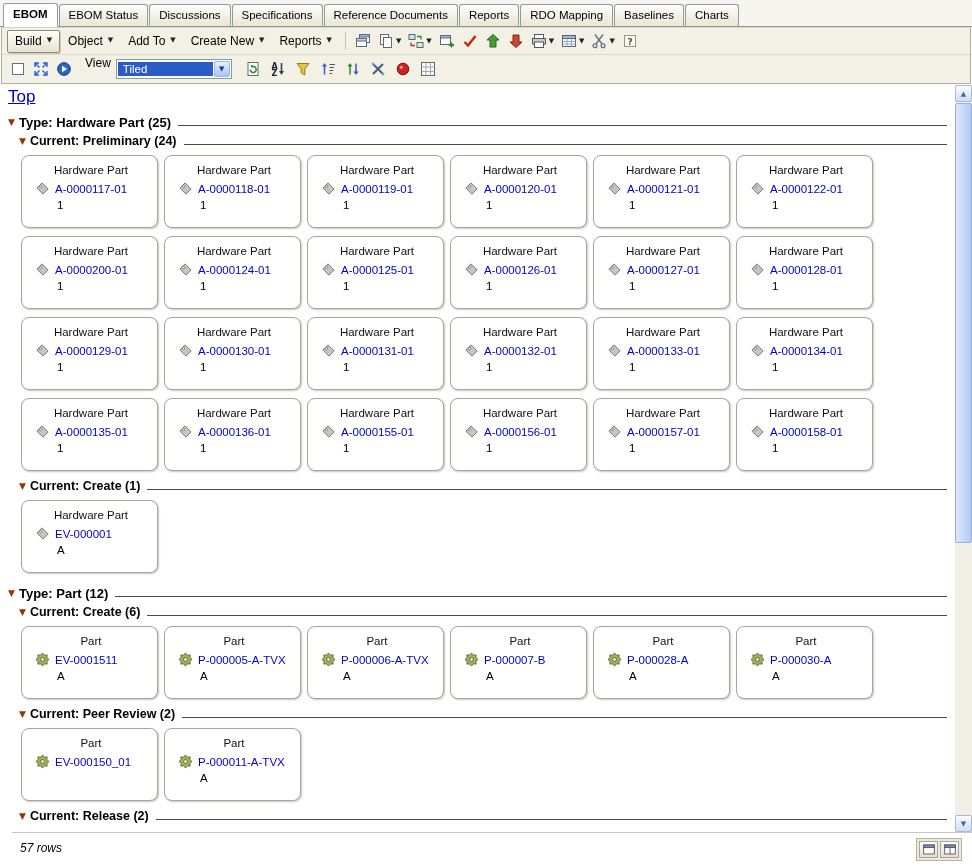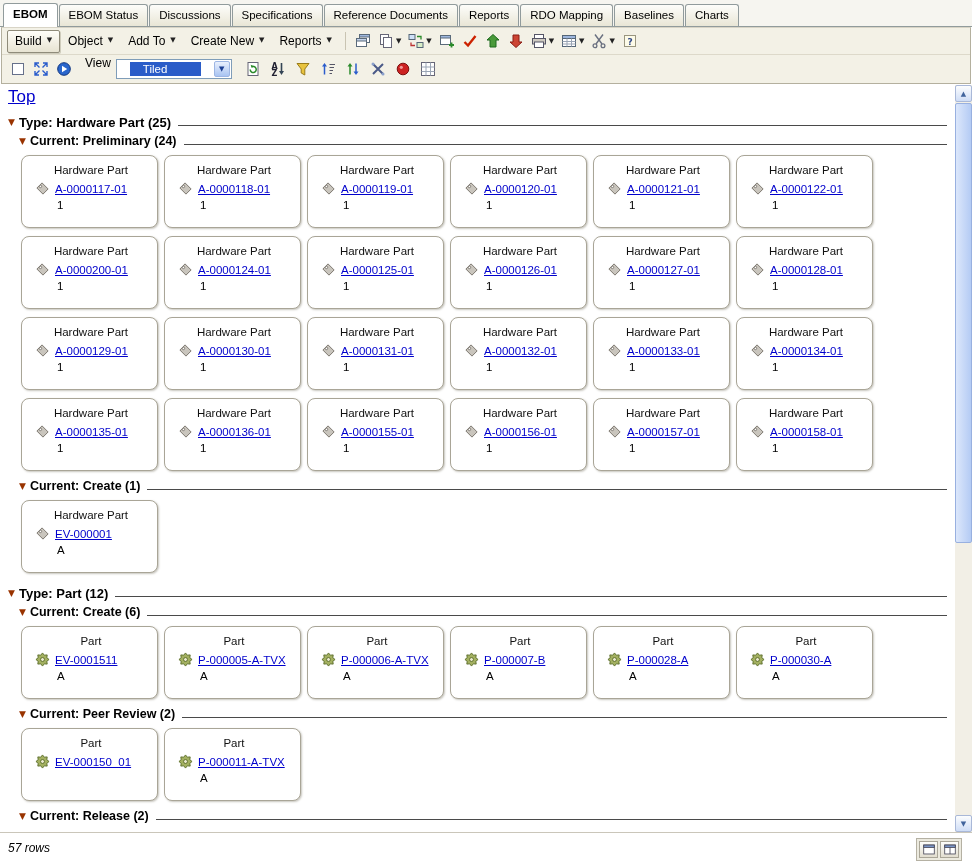--- a/index.html
+++ b/index.html
@@ -25,54 +25,54 @@
 .dd-arrow{font-family:"DejaVu Sans",sans-serif;font-size:7px;color:#222;line-height:1}
 .tbicon{height:22px;min-width:22px;padding:0 2px;display:flex;align-items:center;
         justify-content:center;gap:2px;border:1px solid transparent;border-radius:2px}
 .tb-sep{width:1px;height:18px;background:#c9c4b2;margin:0 4px}
 .svgicon{display:inline-flex;line-height:0}
 .icon-strip{display:flex;align-items:center;gap:1px}
 
 
 .view-label{margin:0 3px 11px 8px}
 .select{width:116px;height:20px;border:1px solid #7f9db9;background:#fff;display:flex;align-items:center;cursor:default}
-.sel-text{flex:1;margin:13px;padding:1px 13px;background:#2a5cc8;color:#fff;font-size:11.5px;white-space:nowrap;overflow:hidden}
+.sel-text{flex:1;margin:1px;padding:1px 5px;background:#2a5cc8;color:#fff;font-size:11.5px;white-space:nowrap;overflow:hidden}
 .sel-btn{width:16px;height:16px;margin-right:1px;border:1px solid #9db6e4;border-radius:2px;
          background:linear-gradient(#e9f0fd,#a9c4f2);display:flex;align-items:center;justify-content:center;
          color:#1c3f93;font-family:"DejaVu Sans",sans-serif;font-size:7px}
 
 
 .content{position:absolute;top:84px;left:0;right:17px;bottom:36px;overflow:hidden;padding:3px 6px 0 8px}
 .top-link{color:#0000cc;text-decoration:underline;cursor:pointer;font-size:17px}
 .group-header{display:flex;align-items:center;margin-top:6px;height:18px;white-space:nowrap;cursor:default}
 .group-header .tri{color:#993300;font-family:"DejaVu Sans",sans-serif;font-size:9px;margin-right:4px;cursor:pointer}
 .group-header .htext{font-weight:bold;font-size:13px}
 .group-header.lvl2{margin-left:11px;margin-top:1px}
 .group-header.lvl2 .htext{font-size:12.5px}
 .group-header .hline{flex:1;border-bottom:1px solid #4a4a4a;margin-left:7px;margin-right:2px;transform:translateY(3px)}
 .card-grid{display:flex;flex-wrap:wrap;gap:8px 6px;padding:5px 0 5px 13px}
 .card{width:137px;height:73px;background:#fff;border:1px solid #a9a597;border-radius:8px;
       box-shadow:1px 1px 2px rgba(130,126,110,.45);padding:8px 5px 4px 8px}
 .card-type{text-align:center;font-size:11.5px;color:#111}
 .card-main{display:flex;align-items:center;gap:5px;margin-top:5px;padding-left:5px}
-.card-link{color:#0000cc;text-decoration:underline;cursor:pointer;font-size:11.5px;white-space:nowrap}
+.card-link{color:#0000cc;cursor:pointer;font-size:11.5px;white-space:nowrap}
 .card-rev{margin-top:3px;padding-left:27px;font-size:11.5px;min-height:13px}
 
 
 .vscroll{position:absolute;top:85px;right:0;width:17px;bottom:36px;background:#f2efe6}
 .vs-btn{position:absolute;left:0;width:17px;height:17px;border:1px solid #a9b8d8;border-radius:2px;
         background:linear-gradient(#fcfdfe,#cfddf6);display:flex;align-items:center;justify-content:center;
         color:#40639c;font-family:"DejaVu Sans",sans-serif;font-size:7px;cursor:pointer}
 .vs-btn.up{top:0}
 .vs-btn.down{bottom:0}
 .vs-thumb{position:absolute;left:0;top:18px;width:17px;height:440px;border:1px solid #98b0e0;border-radius:2px;
           background:linear-gradient(90deg,#dce7fb,#b4cbf4);cursor:pointer}
 
 
-.statusbar{position:absolute;left:0;right:0;bottom:0;height:36px;background:#fff;
+.statusbar{position:absolute;left:12px;right:0;bottom:0;height:36px;background:#fff;
            border-top:1px solid #cac6ba;padding:8px 8px 0}
 .rows-label{font-style:italic;font-size:12px}
 .pager{position:absolute;right:10px;top:5px;display:flex;gap:2px;border:1px solid #b5b1a3;background:#eceadf;padding:2px}
 .pager-btn{width:19px;height:17px;border:1px solid #aaa698;background:linear-gradient(#fdfdfa,#e2ded0);
            display:flex;align-items:center;justify-content:center;cursor:pointer}
 </style>
 </head>
 <body>
 
 <div class="tabbar" id="tabs">

